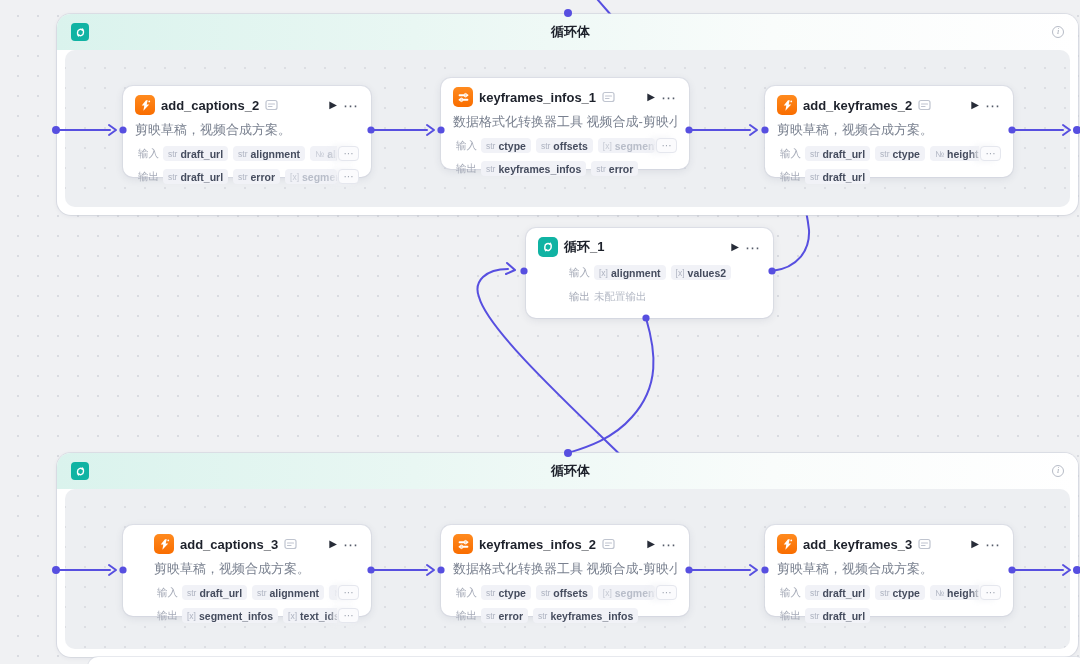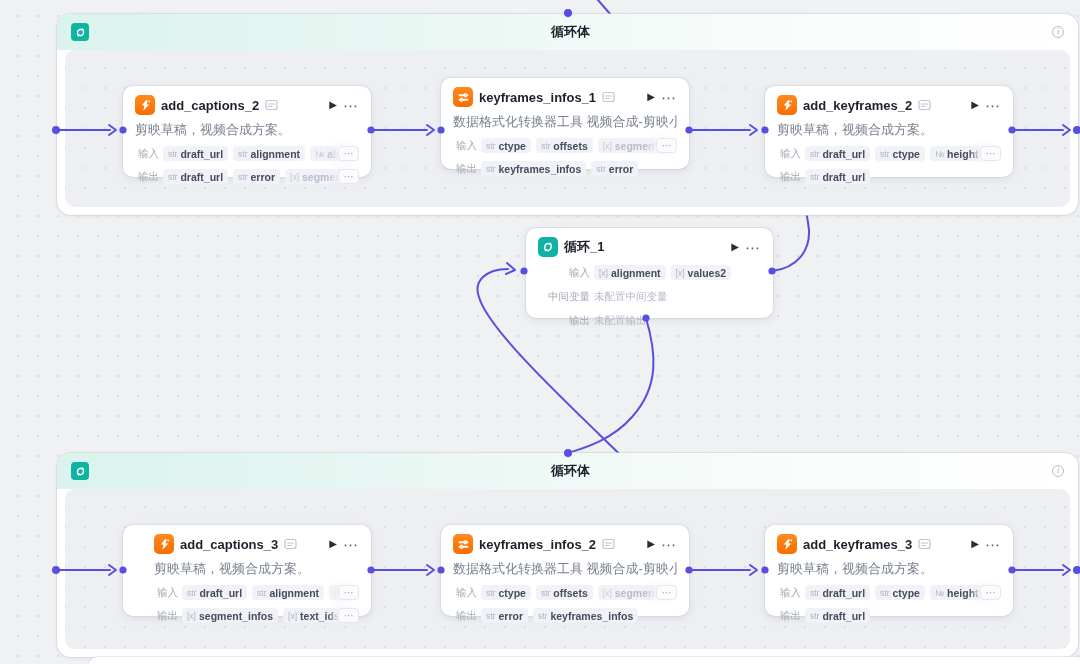--- a/index.html
+++ b/index.html
@@ -462,24 +462,20 @@
               <span class="t">[x]</span>
               <span class="n">alignment</span>
             </span>
             <span class="pill">
               <span class="t">[x]</span>
               <span class="n">values2</span>
             </span>
           </span>
         </div>
         <div class="row">
-          <span class="row-label">中间变量</span>
-          <span class="row-text">未配置中间变量</span>
-        </div>
-        <div class="row">
           <span class="row-label">输出</span>
           <span class="row-text">未配置输出</span>
         </div>
       </div>
   </div>
 
   <div class="bottom-strip"></div>
 
   <svg id="over-svg" class="layer" width="1080" height="664">
 

